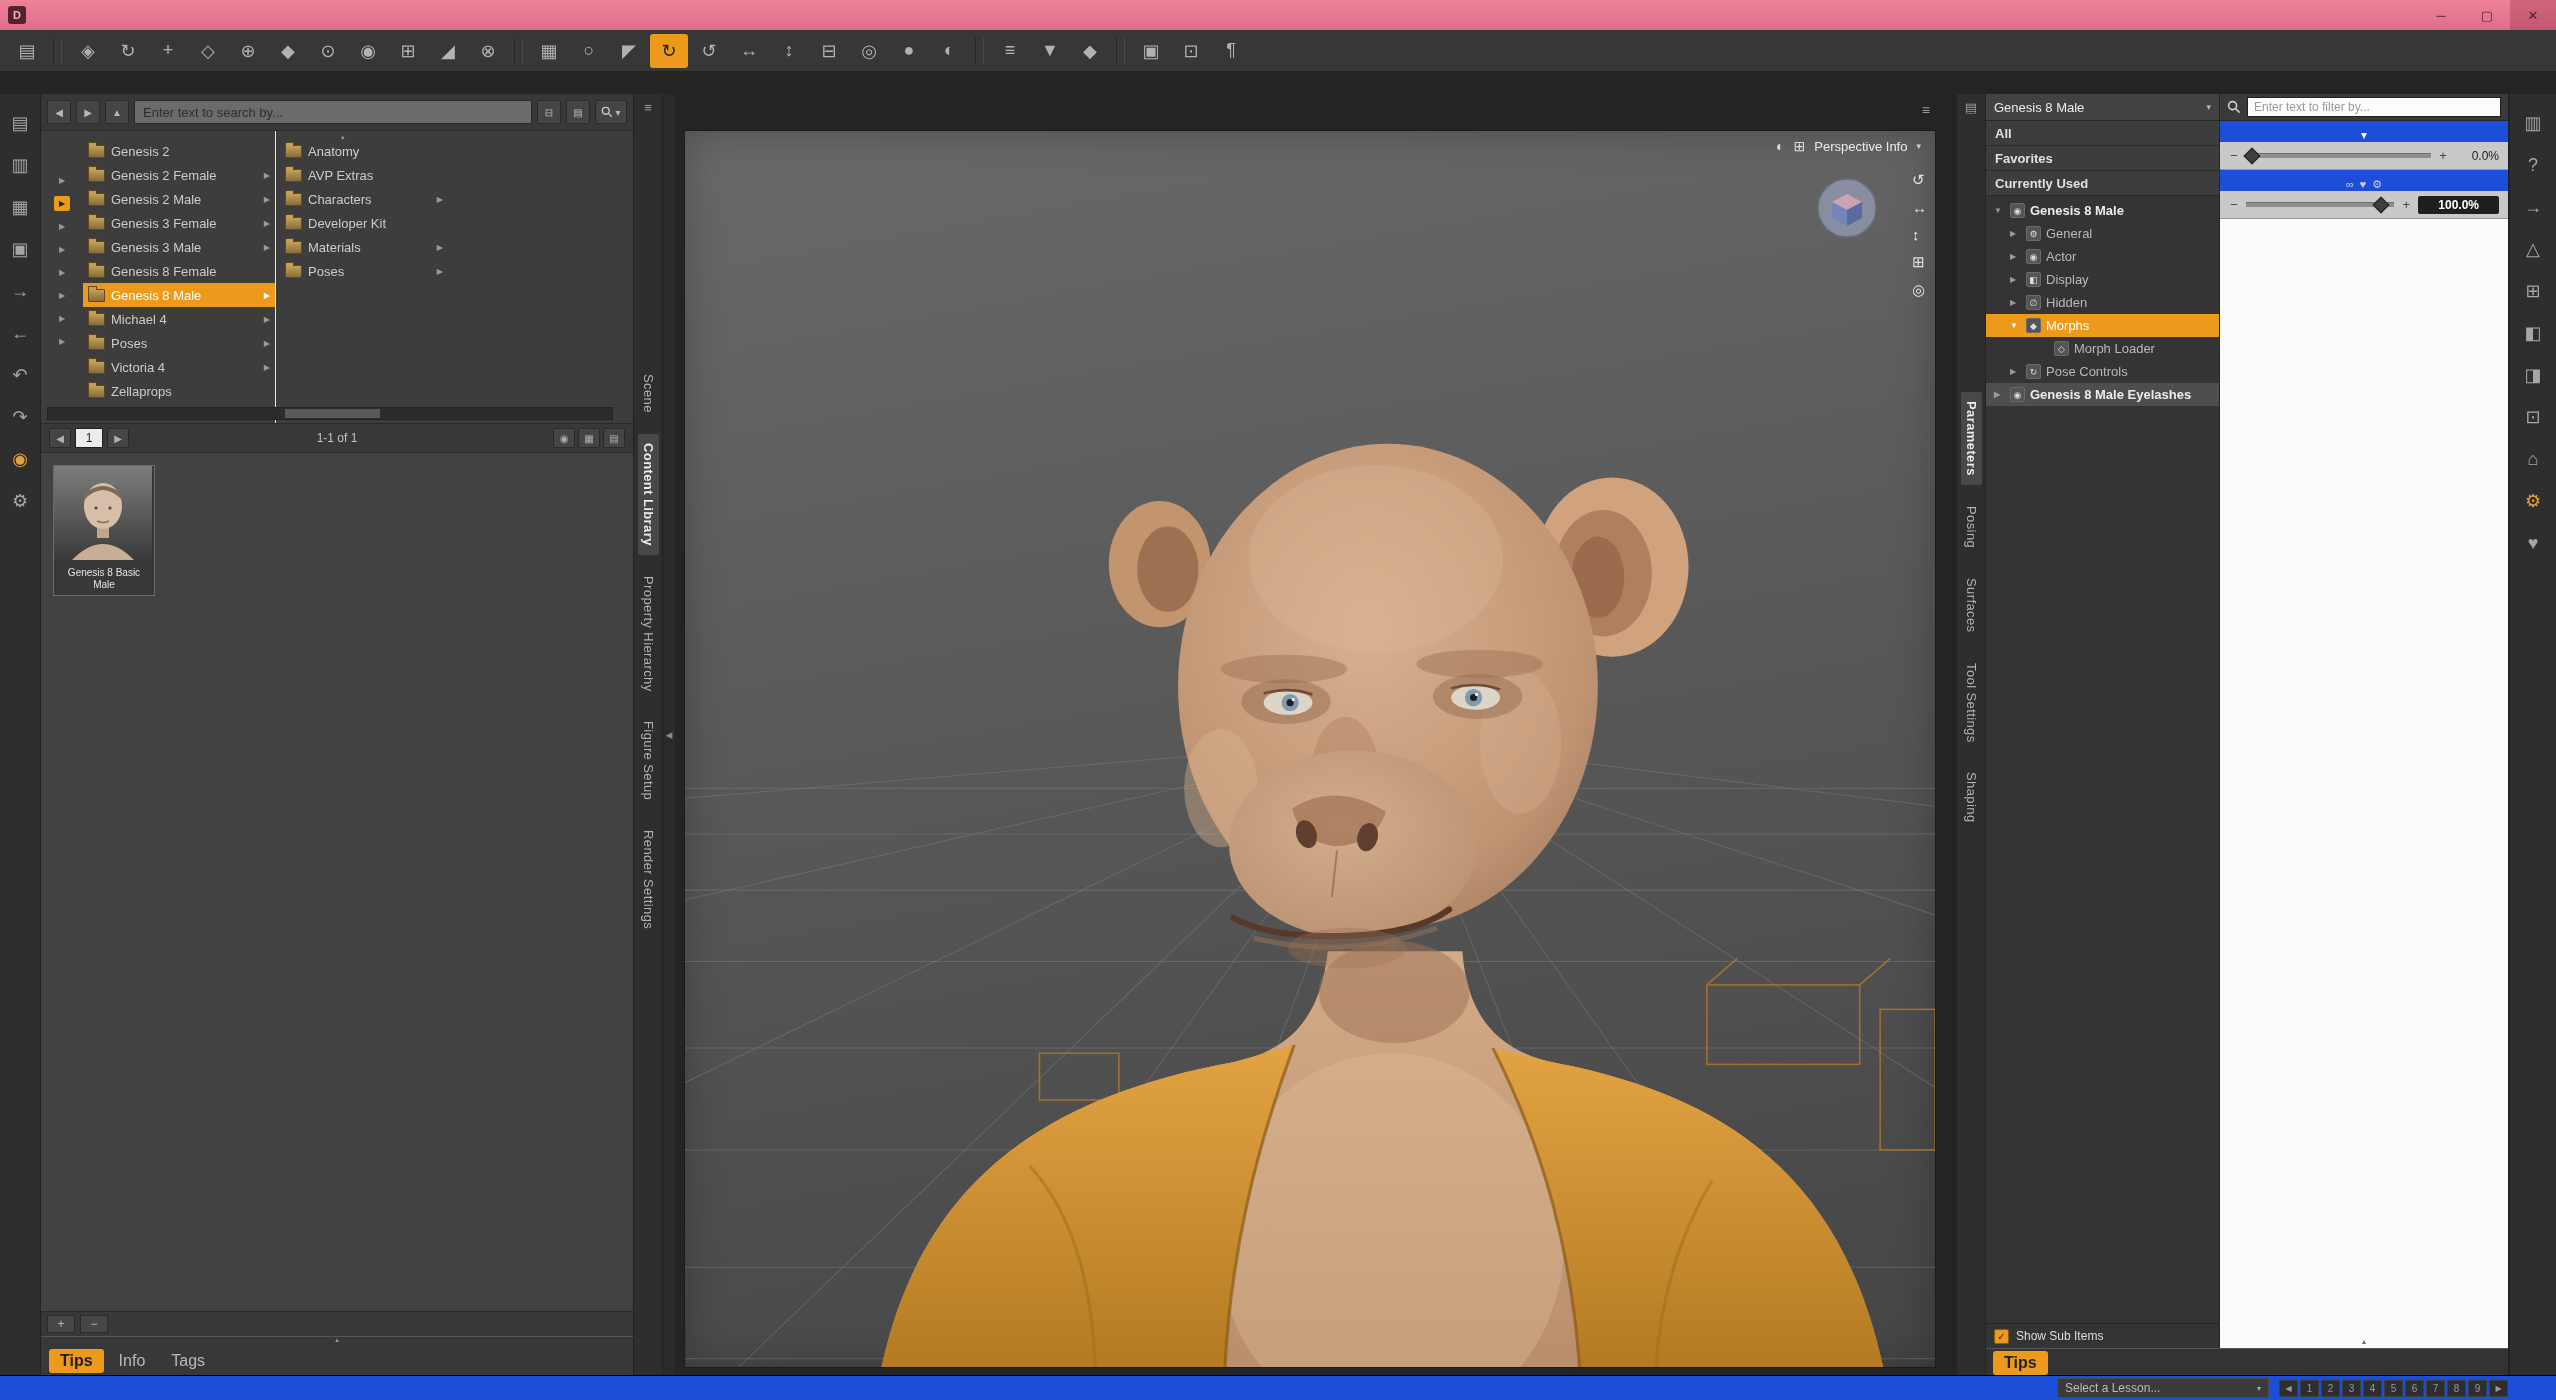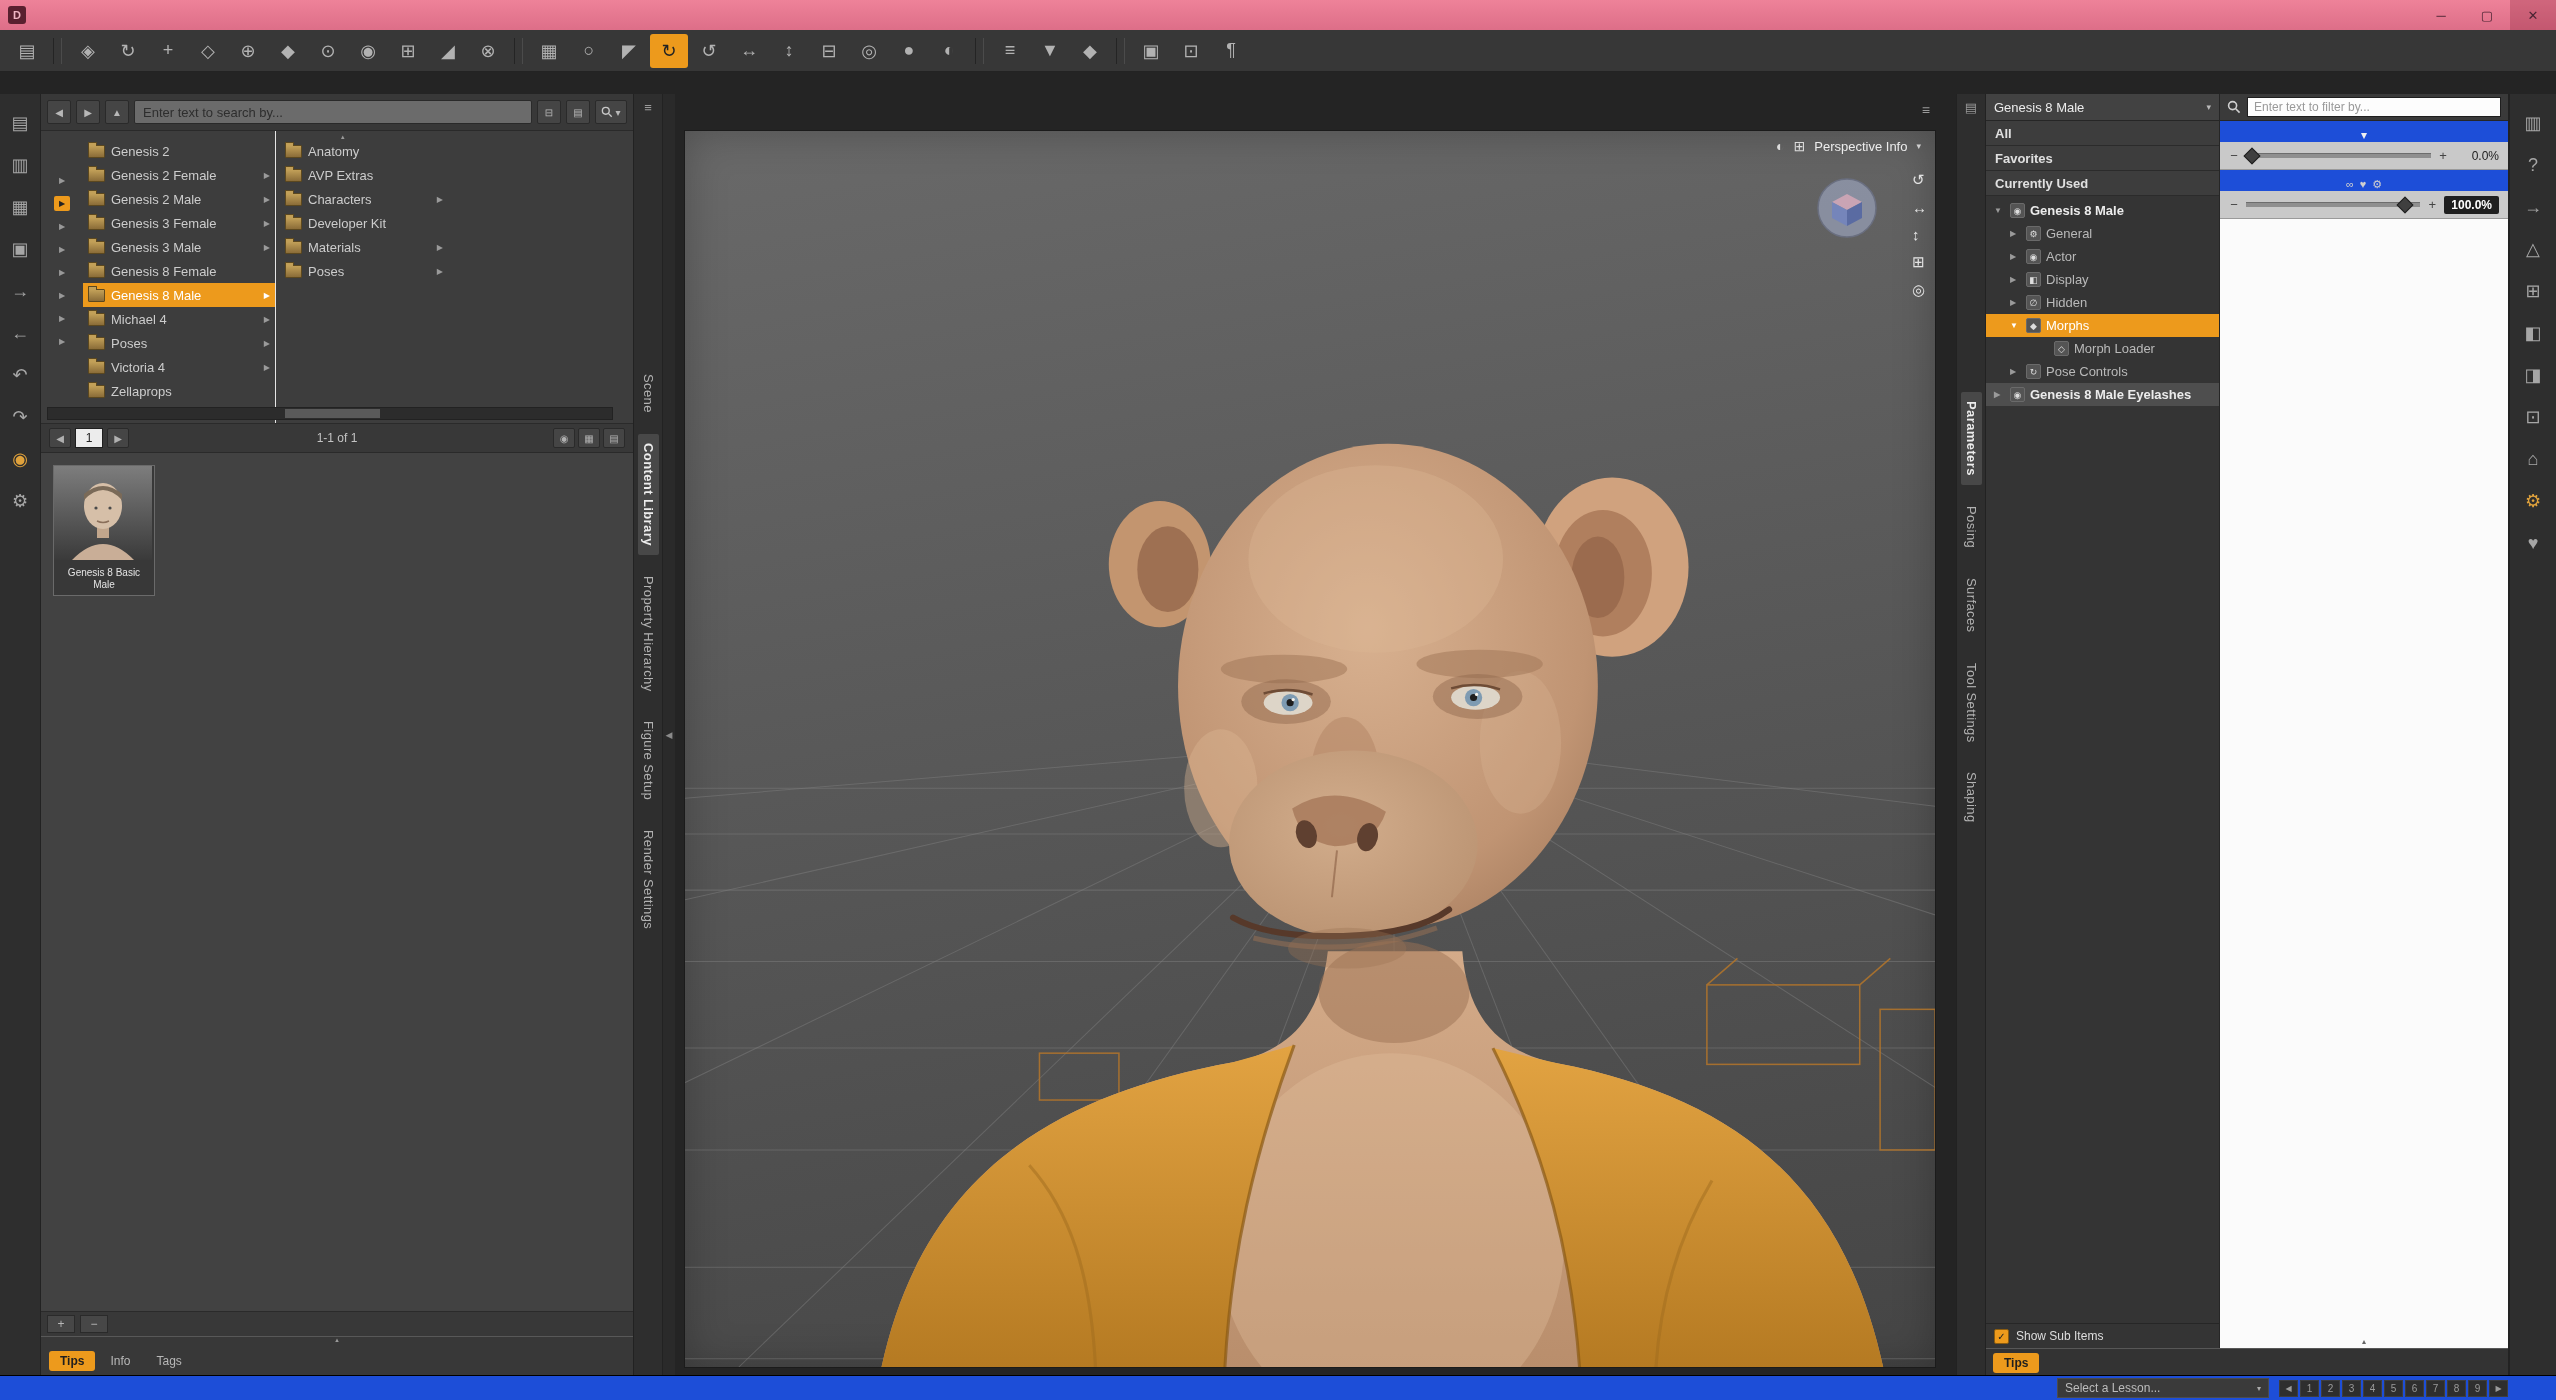--- a/index.html
+++ b/index.html
@@ -74,21 +74,21 @@
   .lp-thumbs{flex:1;background:#424242;padding:12px;min-height:0;}
   .thumb-tile{width:100px;background:#383838;border:1px solid #6a6a6a;}
   .thumb-label{font-size:10px;line-height:1.2;color:#e4e4e4;text-align:center;padding:3px 2px 4px;}
 
   .lp-pm{height:24px;display:flex;align-items:center;gap:5px;padding:0 6px;border-top:1px solid #2a2a2a;}
   .pm{width:26px;height:16px;background:#474747;border:1px solid #2a2a2a;color:#b8b8b8;font-size:12px;
       display:flex;align-items:center;justify-content:center;}
   .lp-sep{height:9px;border-top:1px solid #585858;position:relative;}
   .lp-sep span{position:absolute;left:50%;top:-1px;transform:translateX(-50%);font-size:7px;color:#999;}
   .ptab-row{height:30px;display:flex;align-items:center;gap:4px;padding:0 8px;}
-  .ptab{padding:3px 11px;font-size:12px;color:#b8b8b8;border-radius:3px;}
+  .ptab{padding:3px 11px;font-size:16px;color:#b8b8b8;border-radius:3px;}
   .ptab.active{background:#ED9A1C;color:#1f1f1f;font-weight:bold;}
 
   
   .vtabs{width:28px;background:#2e2e2e;display:flex;flex-direction:column;align-items:center;padding-top:6px;}
   .vtabs.left{border-right:1px solid #222;}
   .vtabs.right{border-left:1px solid #222;border-right:1px solid #222;}
   .vtab-menu{color:#9a9a9a;font-size:13px;height:20px;}
   .vtab-spacer{height:245px;}
   .vtab-spacer.r{height:272px;}
   .vtab{writing-mode:vertical-rl;font-size:13px;color:#b2b2b2;padding:9px 3px;margin-bottom:12px;letter-spacing:.4px;border-radius:2px;}
@@ -144,21 +144,21 @@
   .filter-input::placeholder{color:#999;}
   .card-head{height:21px;background:#1d4ed8;display:flex;align-items:center;gap:7px;padding:0 8px;font-size:12px;color:#f0f0f0;flex-direction:column;}
   .card-head .hlabel{flex:1;white-space:nowrap;overflow:hidden;}
   .card-head .hic{font-size:11px;color:#cfcfcf;}
   .card-body{height:27px;background:#c9c9c9;border-bottom:1px solid #9a9a9a;display:flex;align-items:center;gap:7px;padding:0 9px;}
   .sbtn{color:#444;font-size:13px;width:10px;text-align:center;}
   .strack{flex:1;height:4px;background:#8f8f8f;border-top:1px solid #6d6d6d;position:relative;}
   .sthumb{position:absolute;top:-4px;width:10px;height:10px;background:#3f3f3f;border:1px solid #1f1f1f;
           transform:translateX(-50%) rotate(45deg);}
   .sval{font-size:12px;color:#222;min-width:44px;text-align:right;}
-  .sval.box{background:#1f1f1f;color:#fff;font-weight:bold;padding:2px 7px;border-radius:2px;min-width:40px;}
+  .sval.box{background:#1f1f1f;color:#fff;font-weight:bold;padding:2px 20px;border-radius:2px;min-width:40px;}
   .white-rest{flex:1;position:relative;}
   .white-rest span{position:absolute;bottom:2px;left:50%;transform:translateX(-50%);font-size:8px;color:#666;}
   .rp-bottom{height:27px;background:#333;border-top:1px solid #575757;display:flex;align-items:center;padding:0 7px;}
 
   
   .statusbar{position:absolute;left:0;right:0;bottom:0;height:24px;background:#1d4ed8;border-top:1px solid #000;
              display:flex;align-items:center;padding:0 12px;}
   .lesson{width:196px;height:18px;background:#3a3a3a;border:1px solid #4c4c4c;display:flex;align-items:center;
           padding:0 7px;font-size:12px;color:#bcbcbc;margin-left:auto;}
   .lesson .carsm{margin-left:auto;font-size:8px;color:#aaa;}

